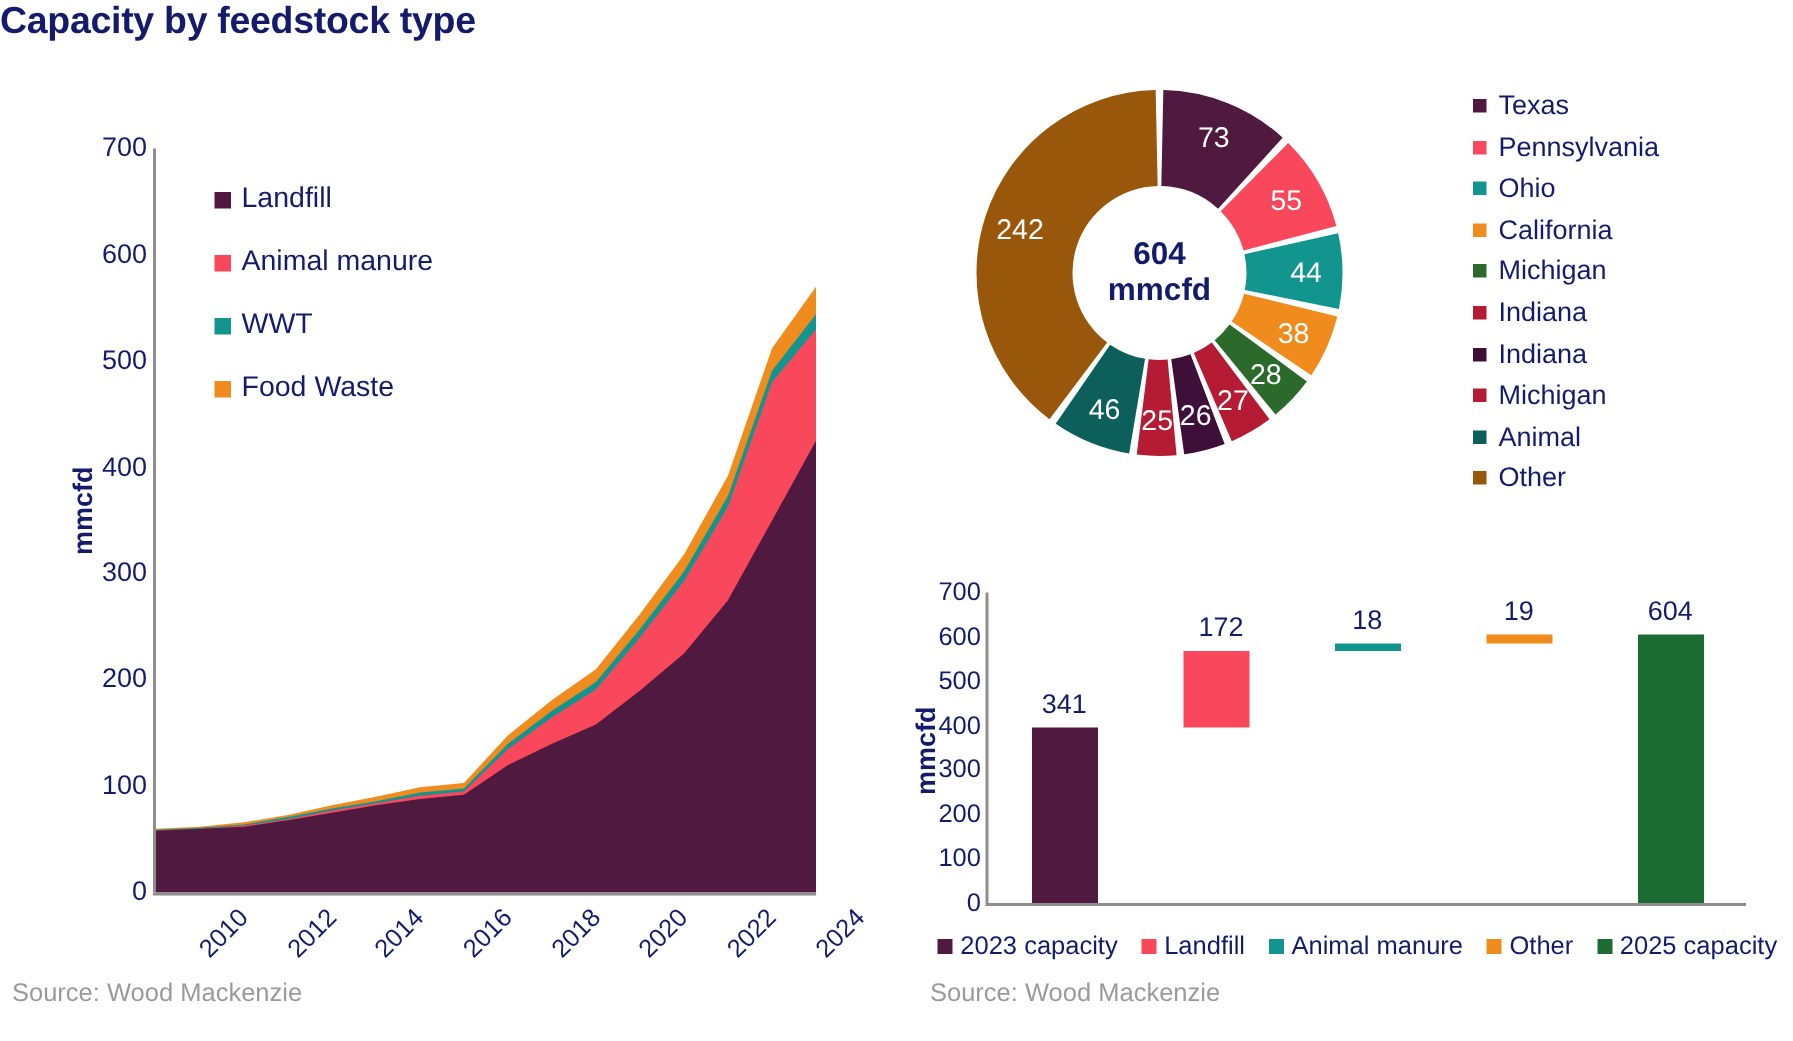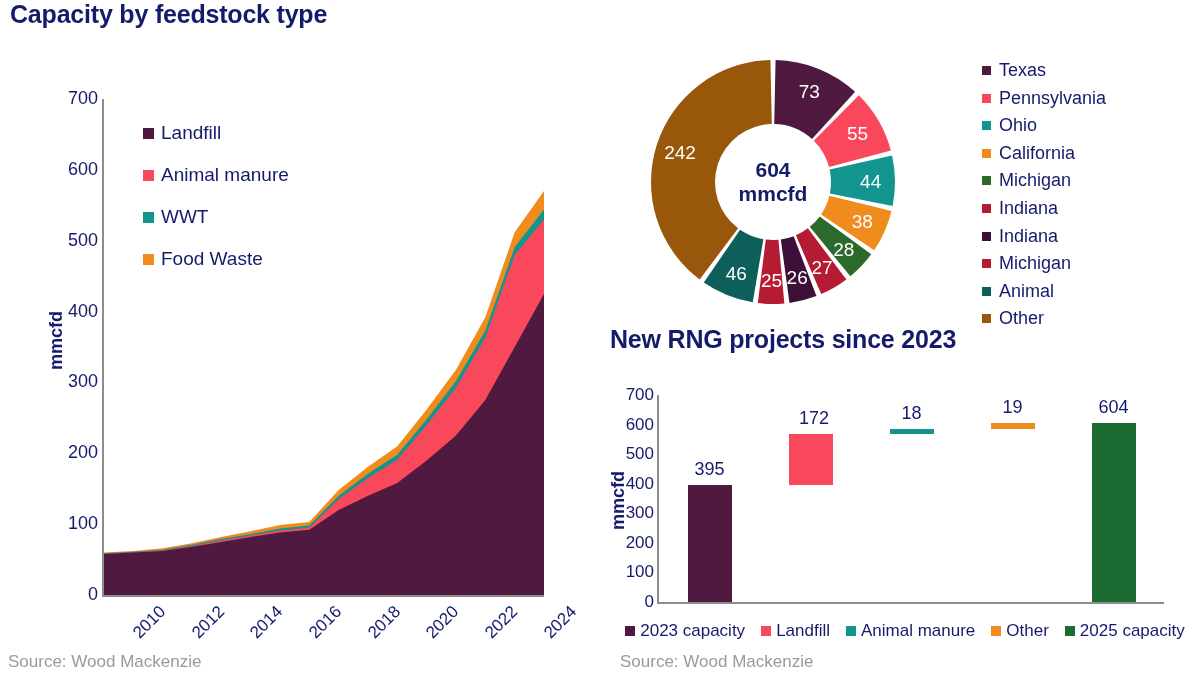--- a/index.html
+++ b/index.html
@@ -15,21 +15,20 @@
     overflow: hidden;
   }
   .panel { position: absolute; }
 
   .chart-title {
     color: #151B6B;
     font-weight: bold;
     font-size: 25px;
     letter-spacing: -0.2px;
     white-space: nowrap;
-    padding-left: 10px;
   }
   .source-text {
     color: #9a9a9a;
     font-size: 17px;
     white-space: nowrap;
   }
 
   
   #area-panel { left: 0; top: 0; width: 600px; height: 694px; }
   #area-title { left: 8px; top: 2px; }
@@ -261,40 +260,39 @@
         <span class="lbl">Animal</span>
       </div>
       <div class="item">
         <span class="swatch" style="background: rgb(153, 87, 11);"></span>
         <span class="lbl">Other</span>
       </div>
     </div>
 </div>
 
 <div class="panel" id="wf-panel">
-  <div class="chart-title" id="wf-title">New RNG projects since 2023</div>
 
   <div class="axis-label-y" id="wf-ylabel" style="left:-42px; top:165px; width:120px; text-align:center;">mmcfd</div>
 
   <div id="wf-yticks">
       <div class="wf-ytick" style="left: 0px; top: 267px;">0</div>
       <div class="wf-ytick" style="left: 0px; top: 237.429px;">100</div>
       <div class="wf-ytick" style="left: 0px; top: 207.857px;">200</div>
       <div class="wf-ytick" style="left: 0px; top: 178.286px;">300</div>
       <div class="wf-ytick" style="left: 0px; top: 148.714px;">400</div>
       <div class="wf-ytick" style="left: 0px; top: 119.143px;">500</div>
       <div class="wf-ytick" style="left: 0px; top: 89.5714px;">600</div>
       <div class="wf-ytick" style="left: 0px; top: 60px;">700</div>
     </div>
 
   <div id="wf-plot">
     <div class="axis-line-y"></div>
     <div class="axis-line-x"></div>
   <div class="wf-bar" style="left: 28.5px; top: 90.1929px; width: 44px; height: 116.807px; background: rgb(80, 25, 63);"></div>
-      <div class="wf-val" style="left: 10.5px; top: 64.1929px; width: 80px;">395</div>
+      <div class="wf-val" style="left: 10.5px; top: 64.1929px; width: 80px;">341</div>
       <div class="wf-bar" style="left: 129.5px; top: 39.33px; width: 44px; height: 50.8629px; background: rgb(249, 72, 91);"></div>
       <div class="wf-val" style="left: 115px; top: 13.33px; width: 80px;">172</div>
       <div class="wf-bar" style="left: 230.5px; top: 34.0071px; width: 44px; height: 5.32286px; background: rgb(18, 149, 143);"></div>
       <div class="wf-val" style="left: 212.5px; top: 8.00714px; width: 80px;">18</div>
       <div class="wf-bar" style="left: 331.5px; top: 28.3886px; width: 44px; height: 5.61857px; background: rgb(240, 139, 30);"></div>
       <div class="wf-val" style="left: 313.5px; top: 2.38857px; width: 80px;">19</div>
       <div class="wf-bar" style="left: 432.5px; top: 28.3886px; width: 44px; height: 178.611px; background: rgb(27, 107, 51);"></div>
       <div class="wf-val" style="left: 414.5px; top: 2.38857px; width: 80px;">604</div>
     </div>
 

